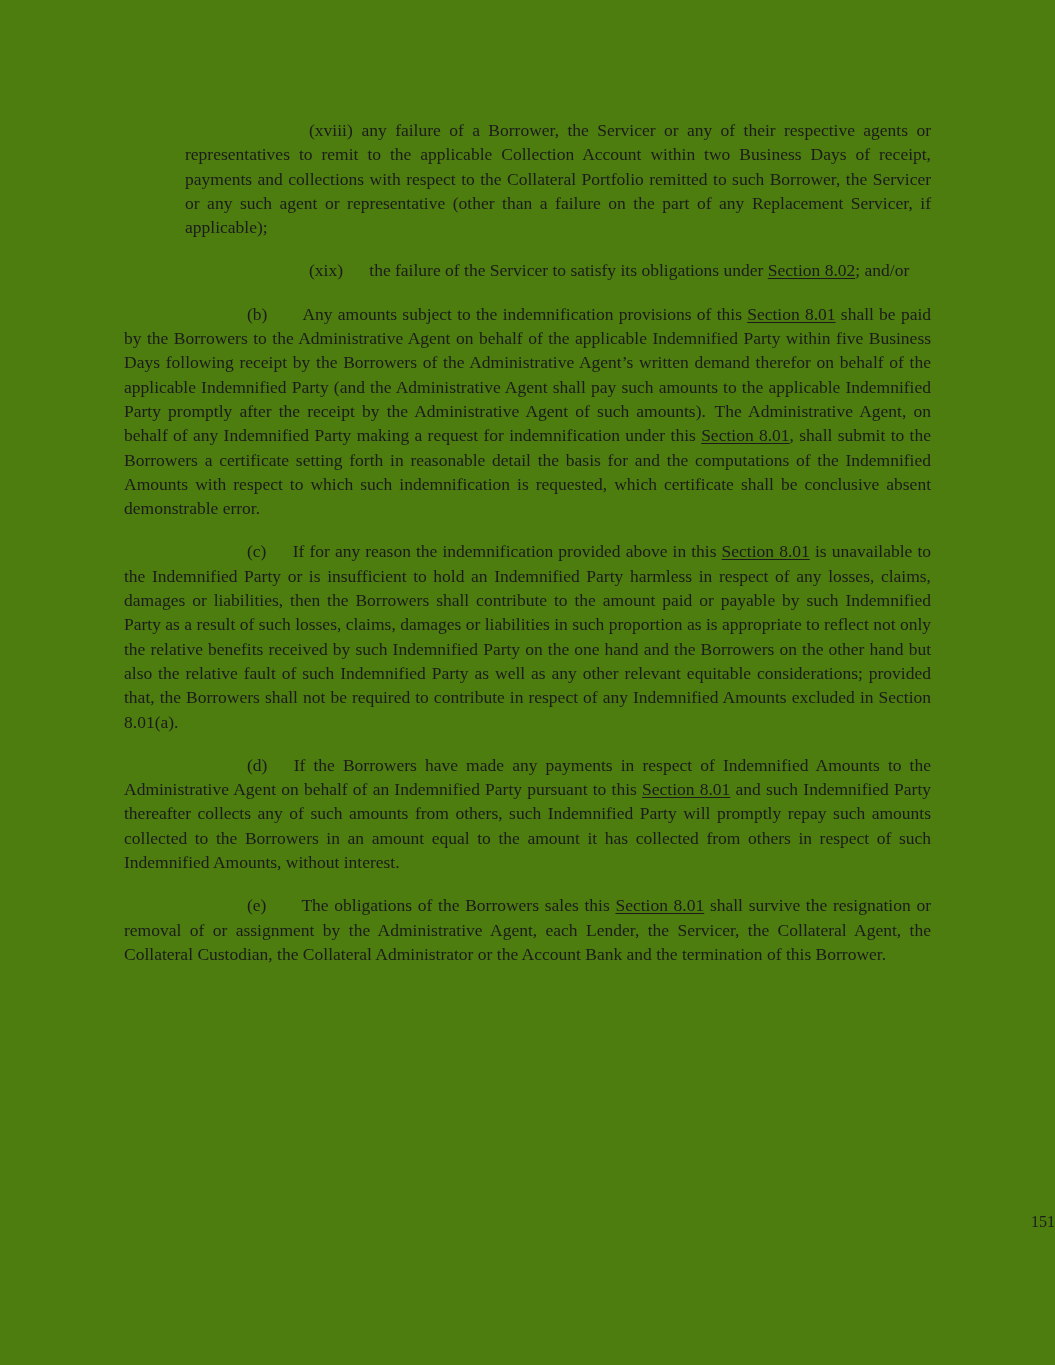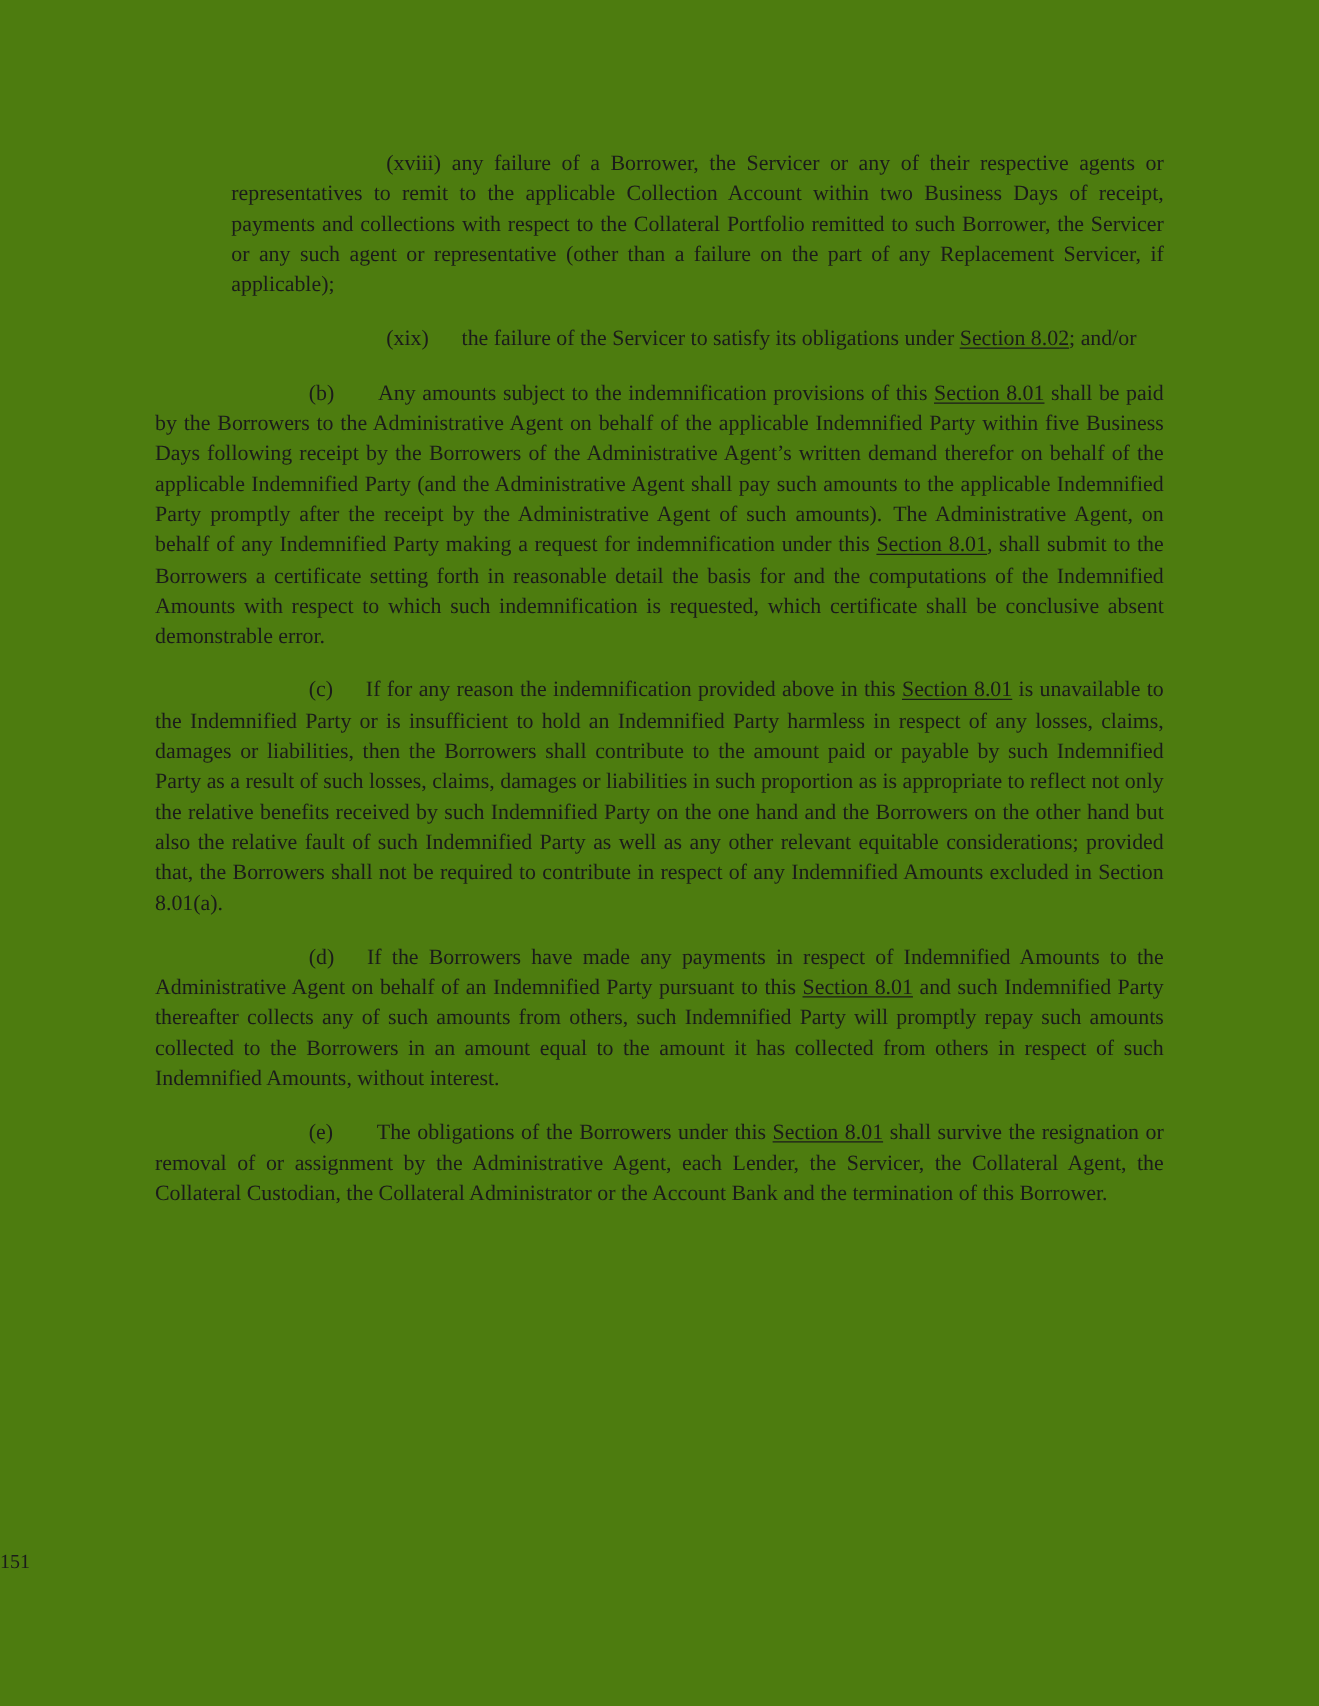--- a/index.html
+++ b/index.html
@@ -38,33 +38,33 @@
   }
   .u {
     text-decoration: underline;
     text-underline-offset: 2px;
     font-family: Liberation Serif, serif;
   }
   .page-number {
     position: absolute;
     left: 0;
     right: 0;
-    top: 1240px;
-    text-align: left;
+    top: 1212px;
+    text-align: right;
     font-size: 16px;
     line-height: 20px;
     color: #1b1b1b;
   }
 </style>
 </head>
 <body>
 
 <div class="page">
   <div class="content">
       <p class="subclause"><span>(xviii) any failure of a Borrower, the Servicer or any of their respective agents or representatives to remit to the applicable Collection Account within two Business Days of receipt, payments and collections with respect to the Collateral Portfolio remitted to such Borrower, the Servicer or any such agent or representative (other than a failure on the part of any Replacement Servicer, if applicable);</span></p>
       <p class="subclause"><span>(xix)  the failure of the Servicer to satisfy its obligations under </span><span class="u">Section 8.02</span><span>; and/or</span></p>
       <p class="body"><span>(b)  Any amounts subject to the indemnification provisions of this </span><span class="u">Section 8.01</span><span> shall be paid by the Borrowers to the Administrative Agent on behalf of the applicable Indemnified Party within five Business Days following receipt by the Borrowers of the Administrative Agent’s written demand therefor on behalf of the applicable Indemnified Party (and the Administrative Agent shall pay such amounts to the applicable Indemnified Party promptly after the receipt by the Administrative Agent of such amounts). The Administrative Agent, on behalf of any Indemnified Party making a request for indemnification under this </span><span class="u">Section 8.01</span><span>, shall submit to the Borrowers a certificate setting forth in reasonable detail the basis for and the computations of the Indemnified Amounts with respect to which such indemnification is requested, which certificate shall be conclusive absent demonstrable error.</span></p>
       <p class="body"><span>(c)  If for any reason the indemnification provided above in this </span><span class="u">Section 8.01</span><span> is unavailable to the Indemnified Party or is insufficient to hold an Indemnified Party harmless in respect of any losses, claims, damages or liabilities, then the Borrowers shall contribute to the amount paid or payable by such Indemnified Party as a result of such losses, claims, damages or liabilities in such proportion as is appropriate to reflect not only the relative benefits received by such Indemnified Party on the one hand and the Borrowers on the other hand but also the relative fault of such Indemnified Party as well as any other relevant equitable considerations; provided that, the Borrowers shall not be required to contribute in respect of any Indemnified Amounts excluded in Section 8.01(a).</span></p>
       <p class="body"><span>(d)  If the Borrowers have made any payments in respect of Indemnified Amounts to the Administrative Agent on behalf of an Indemnified Party pursuant to this </span><span class="u">Section 8.01</span><span> and such Indemnified Party thereafter collects any of such amounts from others, such Indemnified Party will promptly repay such amounts collected to the Borrowers in an amount equal to the amount it has collected from others in respect of such Indemnified Amounts, without interest.</span></p>
-      <p class="body"><span>(e)  The obligations of the Borrowers under this </span><span class="u">Section 8.01</span><span> shall survive the resignation or removal of or assignment by the Administrative Agent, each Lender, the Servicer, the Collateral Agent, the Collateral Custodian, the Collateral Administrator or the Account Bank and the termination of this Borrower.</span></p>
+      <p class="body"><span>(e)  The obligations of the Borrowers sales this </span><span class="u">Section 8.01</span><span> shall survive the resignation or removal of or assignment by the Administrative Agent, each Lender, the Servicer, the Collateral Agent, the Collateral Custodian, the Collateral Administrator or the Account Bank and the termination of this Borrower.</span></p>
     </div>
   <div class="page-number">151</div>
 </div>
 
 </body></html>

